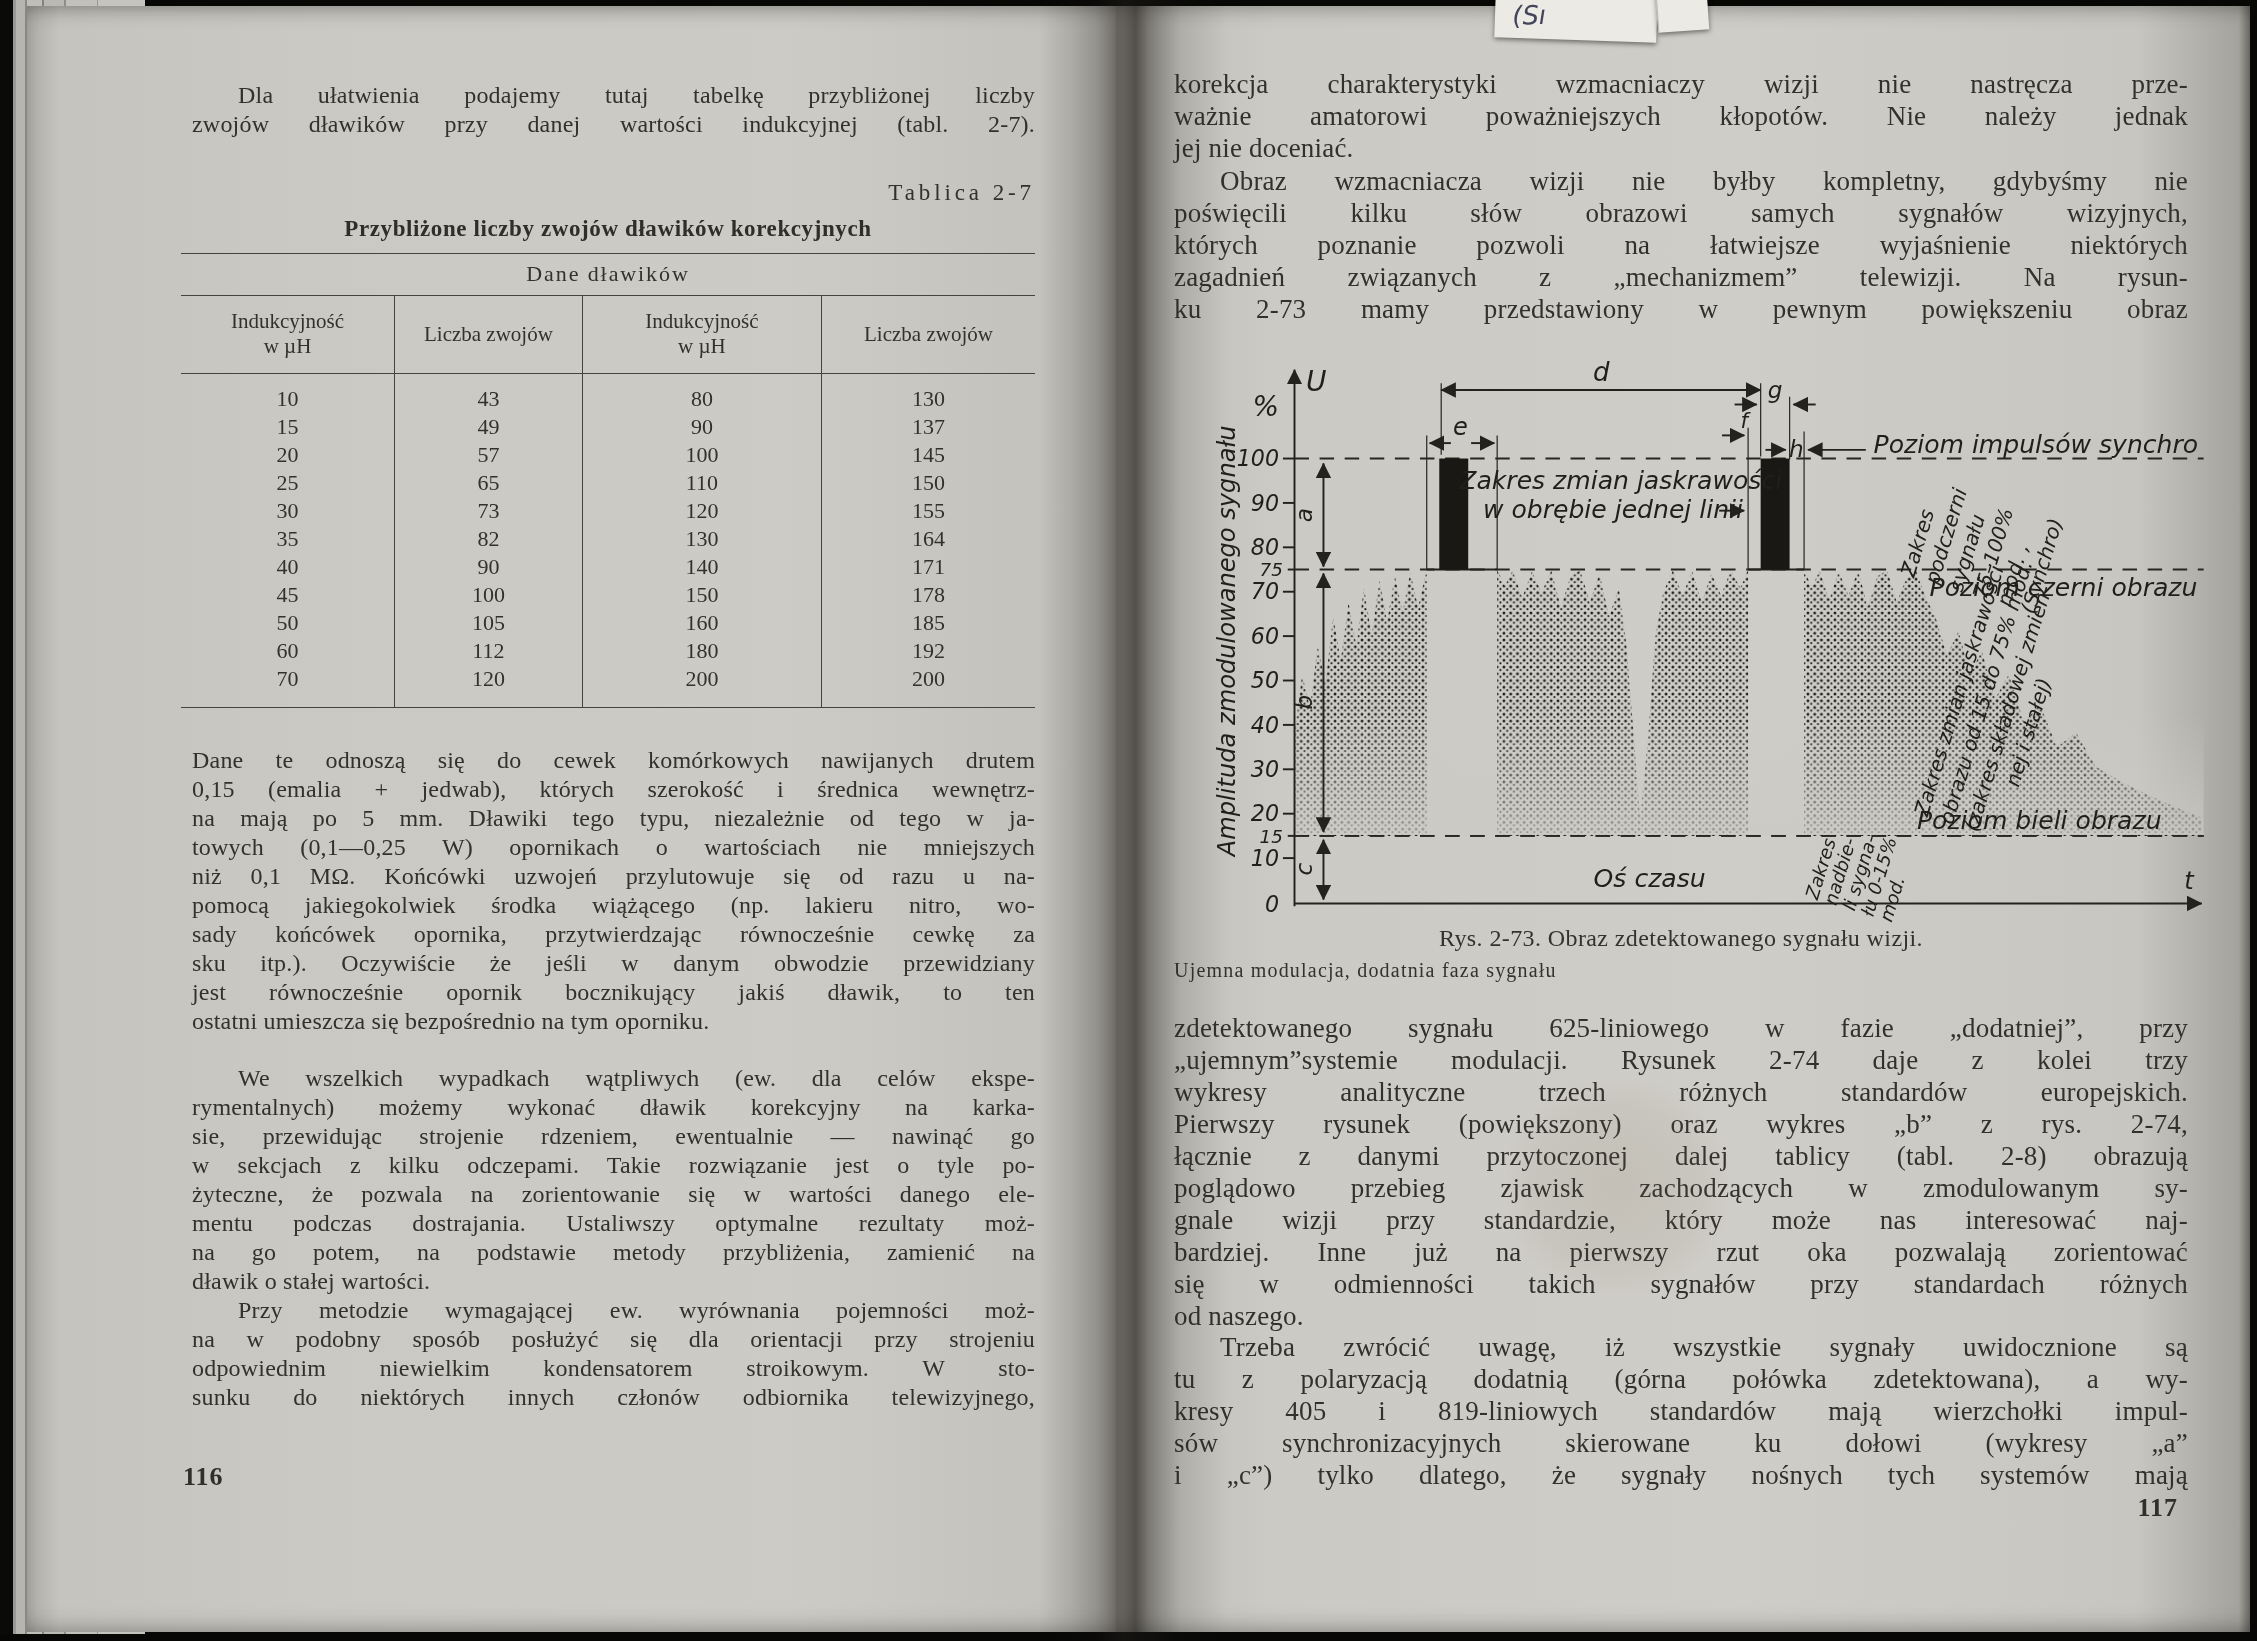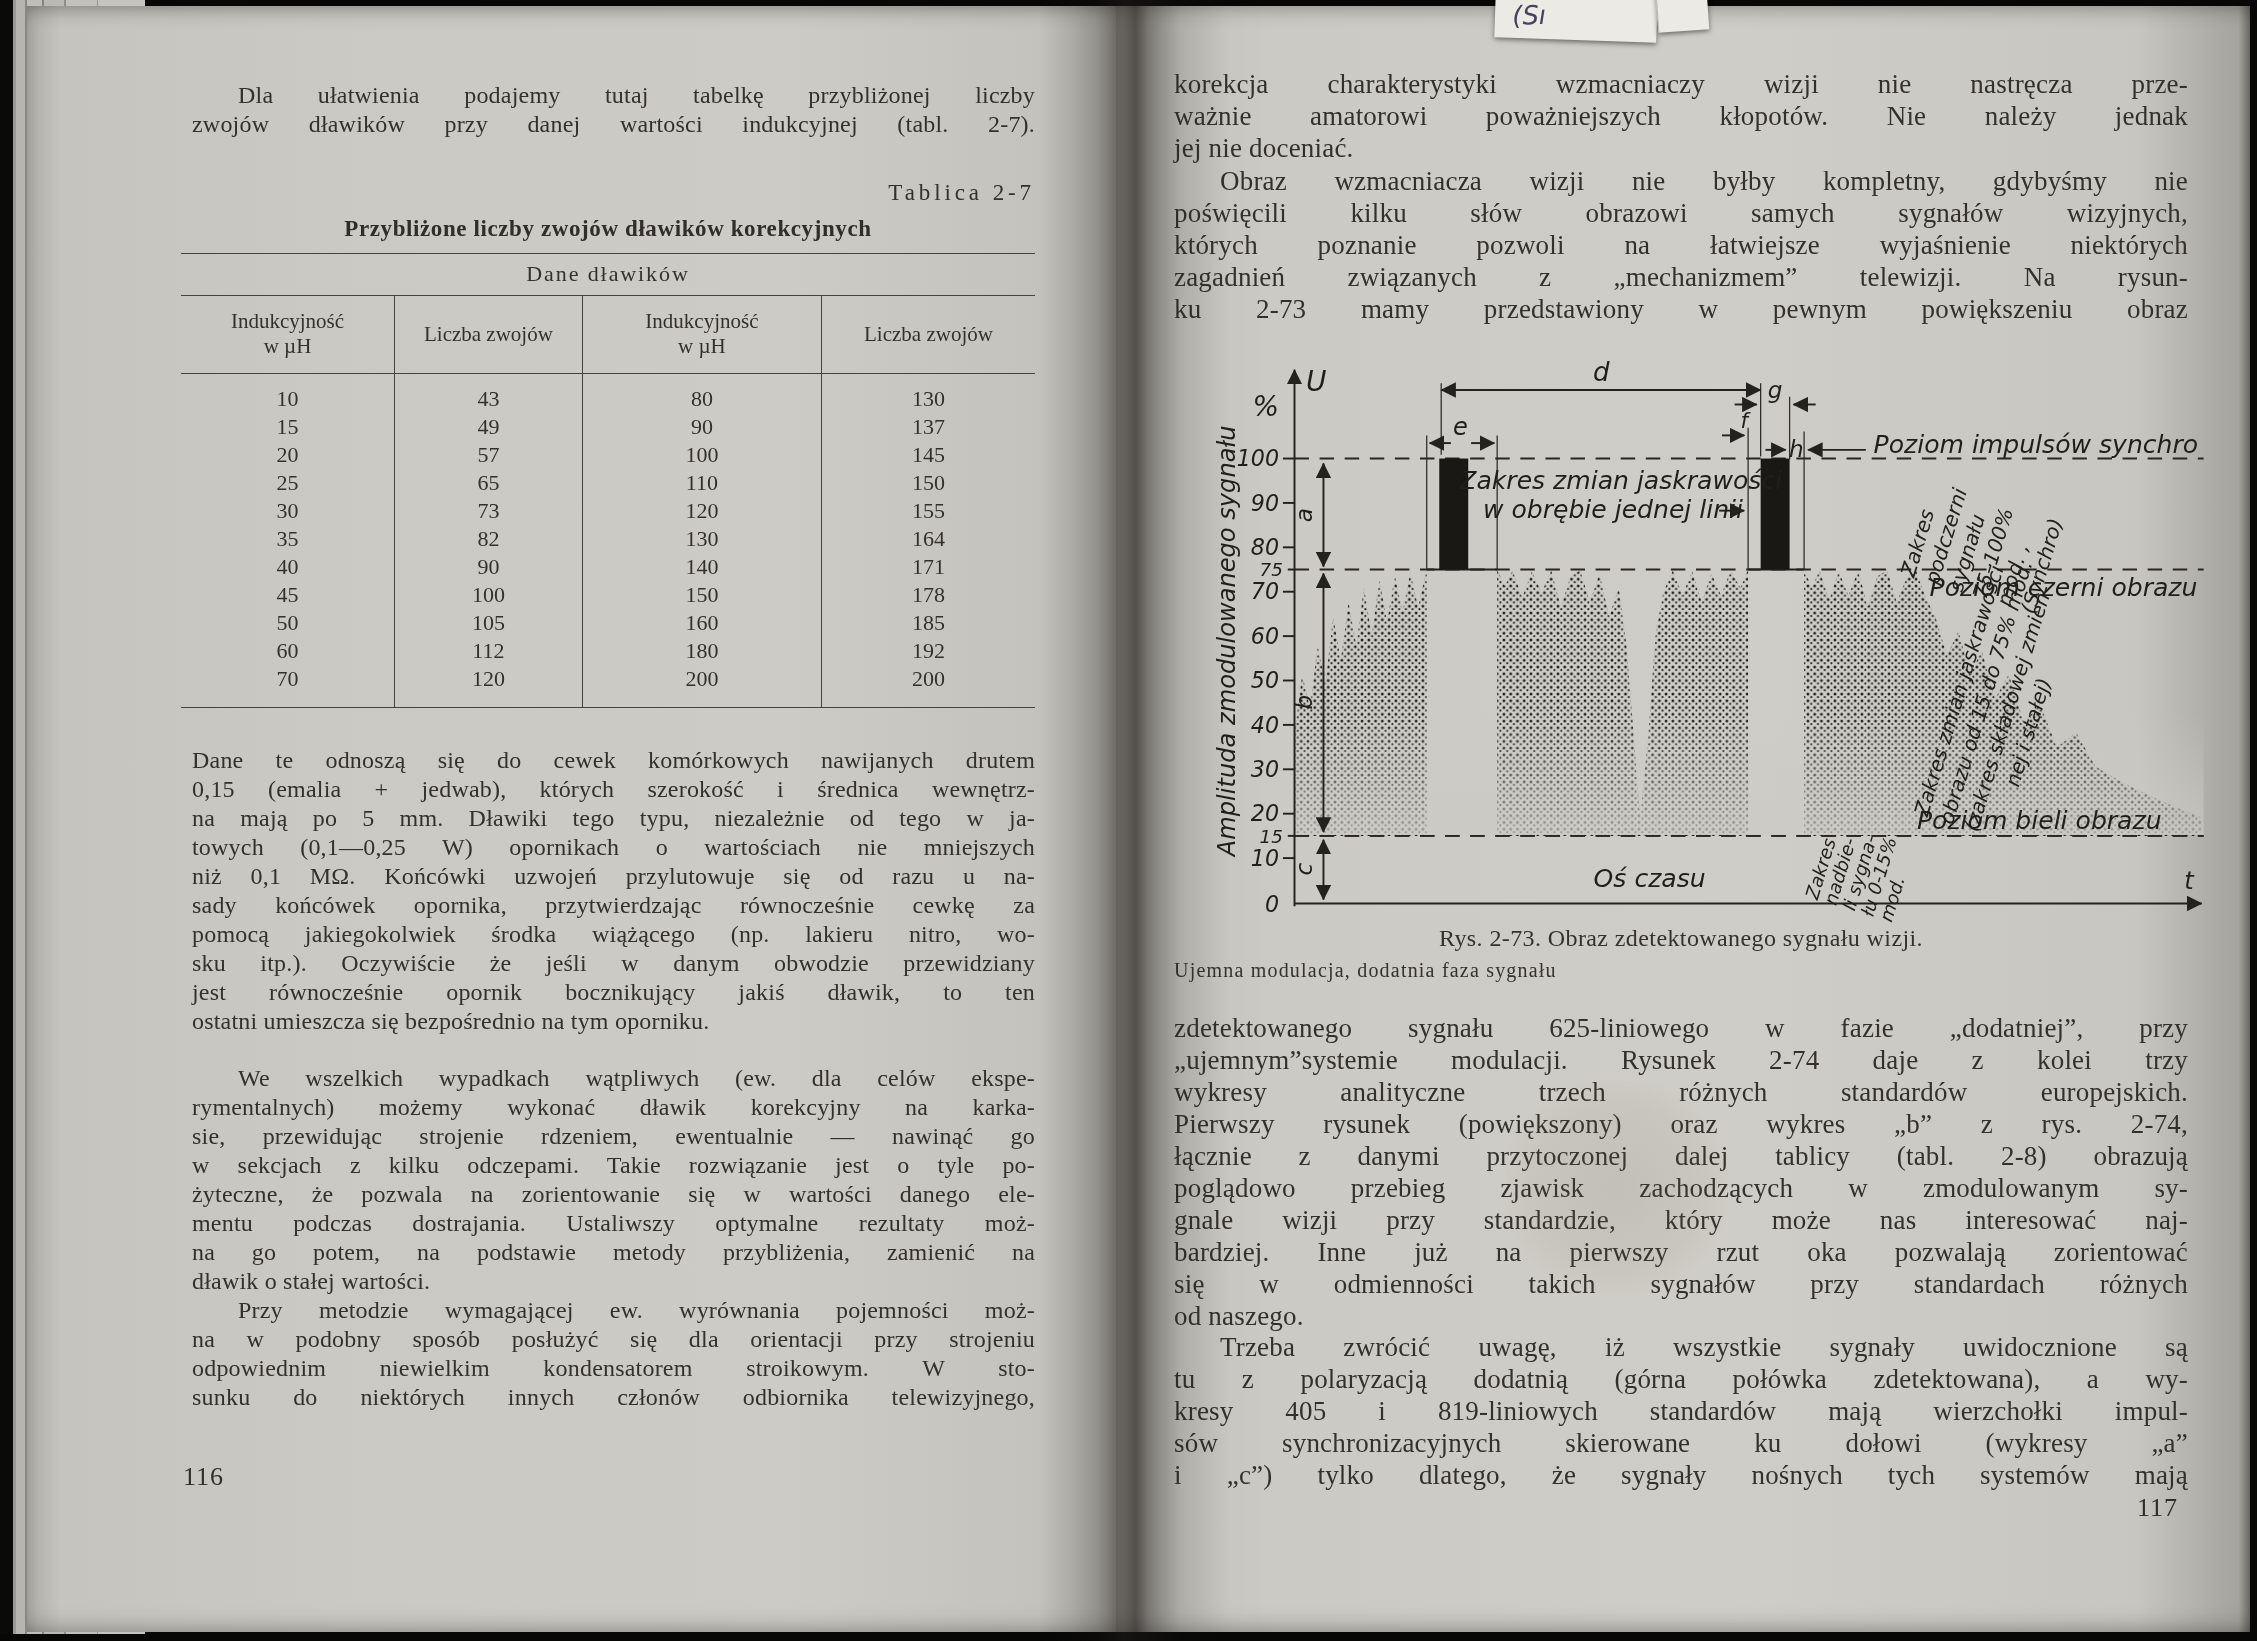--- a/index.html
+++ b/index.html
@@ -39,21 +39,21 @@
   
   table.dtable{border-collapse:collapse;width:854px;table-layout:fixed;color:#33312d;}
   table.dtable th,table.dtable td{font-weight:normal;padding:0;}
   th.group{border-top:1.9px solid #45433e;border-bottom:1.5px solid #45433e;height:41px;
     font-size:22px;letter-spacing:1.9px;text-align:center;}
   tr.cols th{border-bottom:1.5px solid #45433e;height:77px;font-size:21px;text-align:center;vertical-align:middle;}
   tr.cols th + th, tbody.dbody td + td{border-left:1.5px solid #45433e;}
   tbody.dbody td{height:28px;font-size:22px;text-align:center;}
   tbody.dbody tr:first-child td{padding-top:11.6px;}
   tbody.dbody tr:last-child td{padding-bottom:13.5px;border-bottom:1.9px solid #45433e;}
-  .pageno{font-size:26px;font-weight:normal;letter-spacing:1px;color:#312f2b;}
+  .pageno{font-size:26px;font-weight:bold;letter-spacing:1px;color:#312f2b;}
   .caption1{font-size:24px;text-align:center;color:#34322e;letter-spacing:0.4px;}
   .caption2{font-size:20px;text-align:left;color:#34322e;letter-spacing:1.2px;margin-top:7.7px;}
   
   svg .ft{font-family:"DejaVu Sans",sans-serif;font-style:italic;fill:#201f1c;}
   svg .ln{stroke:#23221f;stroke-width:2;fill:none;}
   svg .thin{stroke:#2c2b27;stroke-width:1.3;fill:none;}
   svg .dash{stroke:#28271f;stroke-width:2;stroke-dasharray:15 11;fill:none;}
 </style>
 </head>
 <body>
@@ -168,22 +168,22 @@
           </tr>
         </tbody>
     </table>
 
     <div class="blk para" style="left:154px;top:740px;width:854px;">
         <div class="tline">Dane te odnoszą się do cewek komórkowych nawijanych drutem</div>
         <div class="tline">0,15 (emalia + jedwab), których szerokość i średnica wewnętrz-</div>
         <div class="tline">na mają po 5 mm. Dławiki tego typu, niezależnie od tego w ja-</div>
         <div class="tline">towych (0,1—0,25 W) opornikach o wartościach nie mniejszych</div>
         <div class="tline">niż 0,1 MΩ. Końcówki uzwojeń przylutowuje się od razu u na-</div>
+        <div class="tline">pomocą jakiegokolwiek środka wiążącego (np. lakieru nitro, wo-</div>
         <div class="tline">sady końcówek opornika, przytwierdzając równocześnie cewkę za</div>
-        <div class="tline">pomocą jakiegokolwiek środka wiążącego (np. lakieru nitro, wo-</div>
         <div class="tline">sku itp.). Oczywiście że jeśli w danym obwodzie przewidziany</div>
         <div class="tline">jest równocześnie opornik bocznikujący jakiś dławik, to ten</div>
         <div class="tline">ostatni umieszcza się bezpośrednio na tym oporniku.</div>
       </div>
     <div class="blk para indent" style="left:154px;top:1058px;width:854px;">
         <div class="tline">We wszelkich wypadkach wątpliwych (ew. dla celów ekspe-</div>
         <div class="tline">rymentalnych) możemy wykonać dławik korekcyjny na karka-</div>
         <div class="tline">sie, przewidując strojenie rdzeniem, ewentualnie — nawinąć go</div>
         <div class="tline">w sekcjach z kilku odczepami. Takie rozwiązanie jest o tyle po-</div>
         <div class="tline">żyteczne, że pozwala na zorientowanie się w wartości danego ele-</div>

